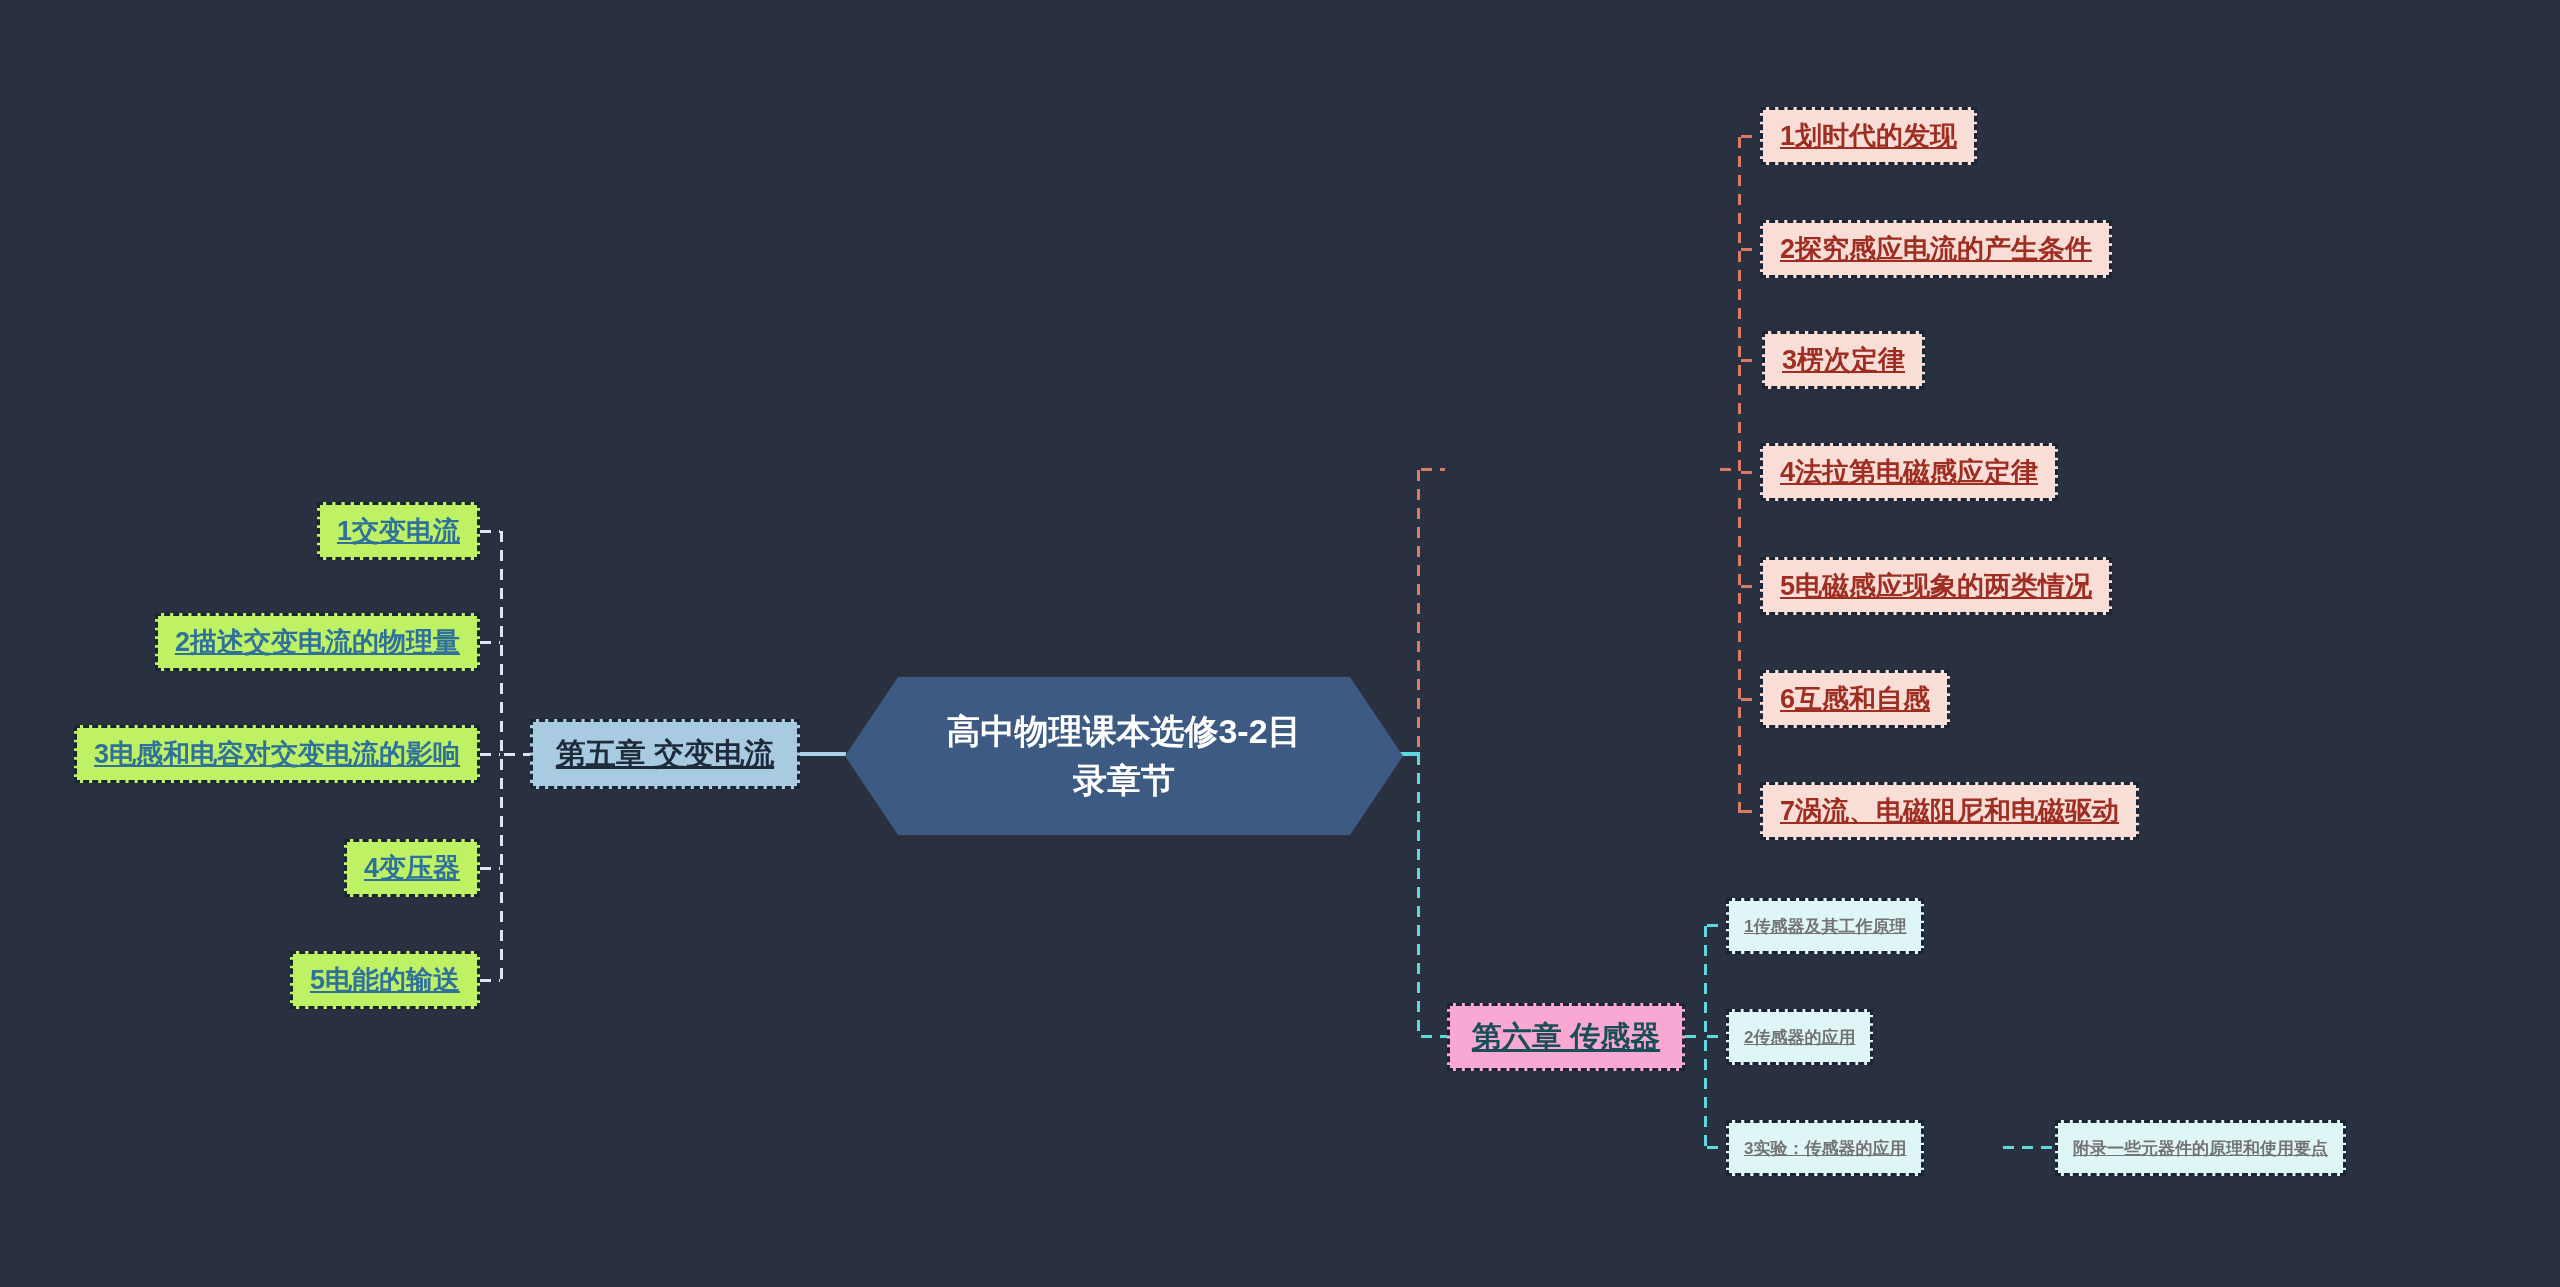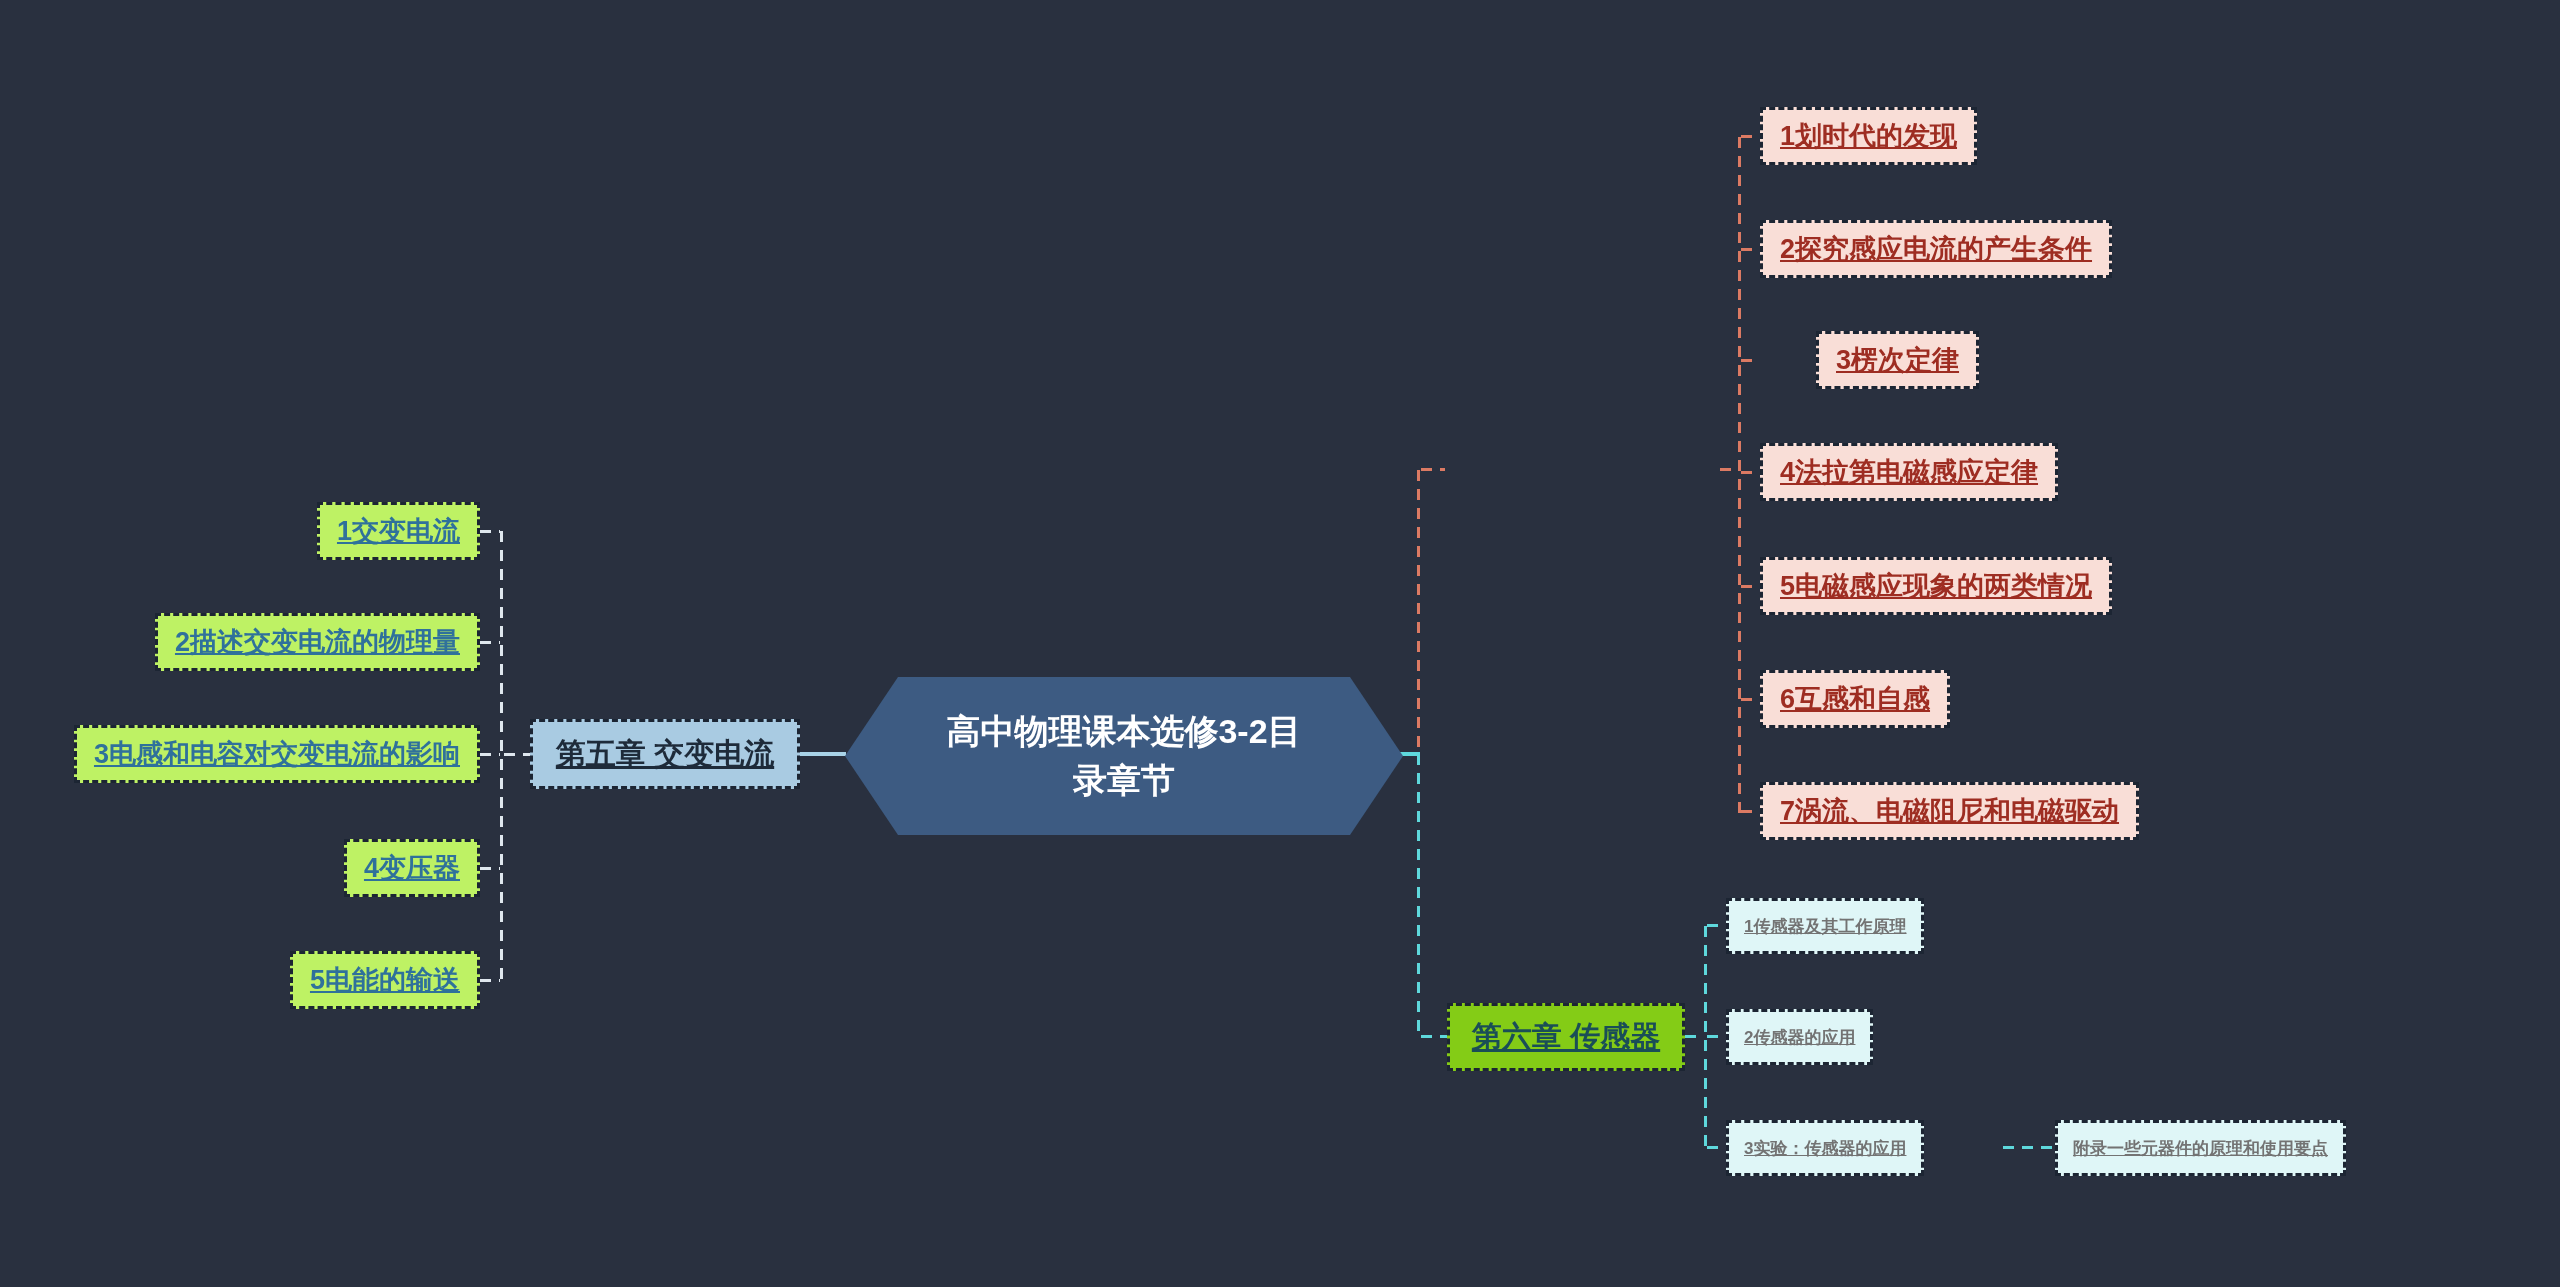--- a/index.html
+++ b/index.html
@@ -31,21 +31,21 @@
     font-weight:700;
     text-decoration:underline;
   }
   .topic-child{height:58px;padding:0 17px;font-size:27px;}
   .left-child{background:#bef264;color:#2f719b;text-align:right;}
   .ch4-child{background:#f9ded7;color:#9e2d22;}
   .ch6-child{background:#dff6f7;color:#737373;height:56px;font-size:17px;padding:0 15px;}
   .chapter{font-size:30px;}
   .ch5-box{left:530px;top:719px;width:270px;height:70px;background:#a9cbe2;color:#1e2b3a;}
   .ch4-box{left:1445px;top:437px;width:275px;height:70px;background:#e7694b;color:#5a1f15;}
-  .ch6-box{left:1447px;top:1003px;width:238px;height:68px;background:#84cc16;color:#1a4e57;}
+  .ch6-box{left:1447px;top:1003px;width:238px;height:68px;background:#f9a8d4;color:#1a4e57;}
   
   .central{
     position:absolute;left:845px;top:677px;width:558px;height:158px;
     background:#3d5b82;
     clip-path:polygon(0 50%, 9.5% 0, 90.5% 0, 100% 50%, 90.5% 100%, 9.5% 100%);
     display:flex;align-items:center;justify-content:center;
   }
   .central-text{
     width:382px;text-align:center;
     color:#ffffff;font-size:34px;font-weight:700;line-height:1.45;
@@ -97,21 +97,21 @@
   <div class="node chapter ch6-box">第六章 传感器</div>
 
   <div class="node topic-child left-child" style="right:2080px;top:502px;">1交变电流</div>
   <div class="node topic-child left-child" style="right:2080px;top:613px;">2描述交变电流的物理量</div>
   <div class="node topic-child left-child" style="right:2080px;top:725px;">3电感和电容对交变电流的影响</div>
   <div class="node topic-child left-child" style="right:2080px;top:839px;">4变压器</div>
   <div class="node topic-child left-child" style="right:2080px;top:951px;">5电能的输送</div>
 
   <div class="node topic-child ch4-child" style="left:1760px;top:107px;">1划时代的发现</div>
   <div class="node topic-child ch4-child" style="left:1760px;top:220px;">2探究感应电流的产生条件</div>
-  <div class="node topic-child ch4-child" style="left:1816px;top:331px;">3楞次定律</div>
+  <div class="node topic-child ch4-child" style="left:1762px;top:331px;">3楞次定律</div>
   <div class="node topic-child ch4-child" style="left:1760px;top:443px;">4法拉第电磁感应定律</div>
   <div class="node topic-child ch4-child" style="left:1760px;top:557px;">5电磁感应现象的两类情况</div>
   <div class="node topic-child ch4-child" style="left:1760px;top:670px;">6互感和自感</div>
   <div class="node topic-child ch4-child" style="left:1760px;top:782px;">7涡流、电磁阻尼和电磁驱动</div>
 
   <div class="node ch6-child" style="left:1726px;top:898px;">1传感器及其工作原理</div>
   <div class="node ch6-child" style="left:1726px;top:1009px;">2传感器的应用</div>
   <div class="node ch6-child" style="left:1726px;top:1120px;">3实验：传感器的应用</div>
   <div class="node ch6-child" style="left:2055px;top:1120px;">附录一些元器件的原理和使用要点</div>
 

